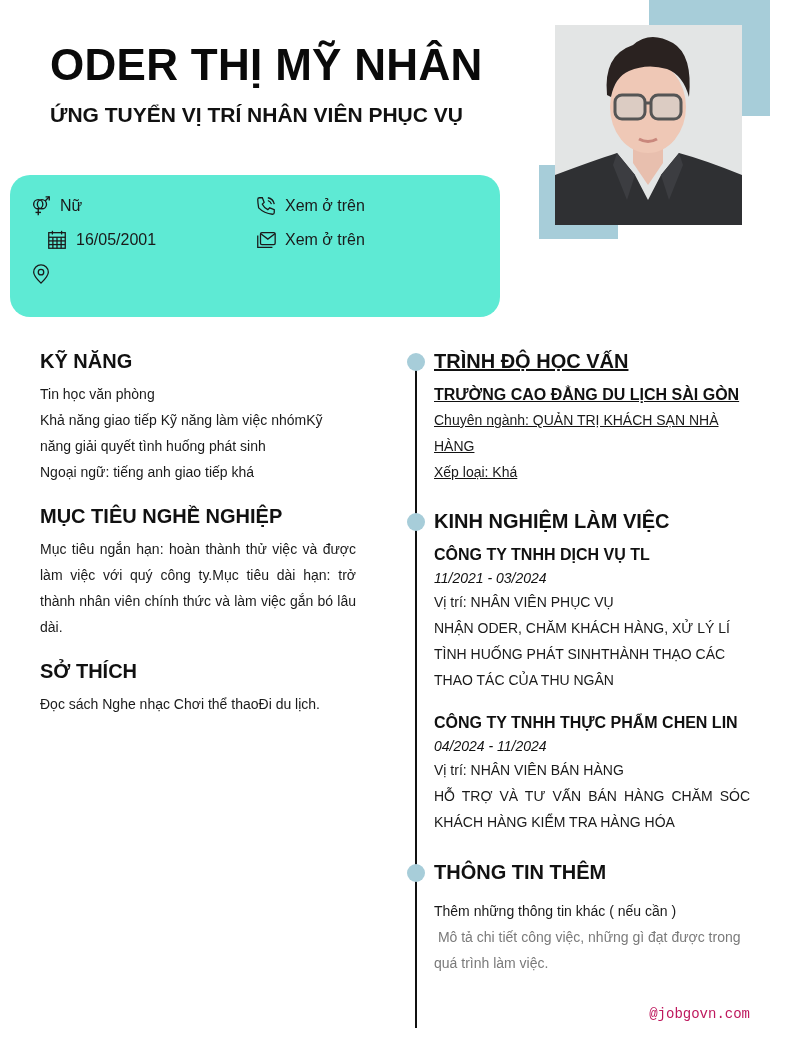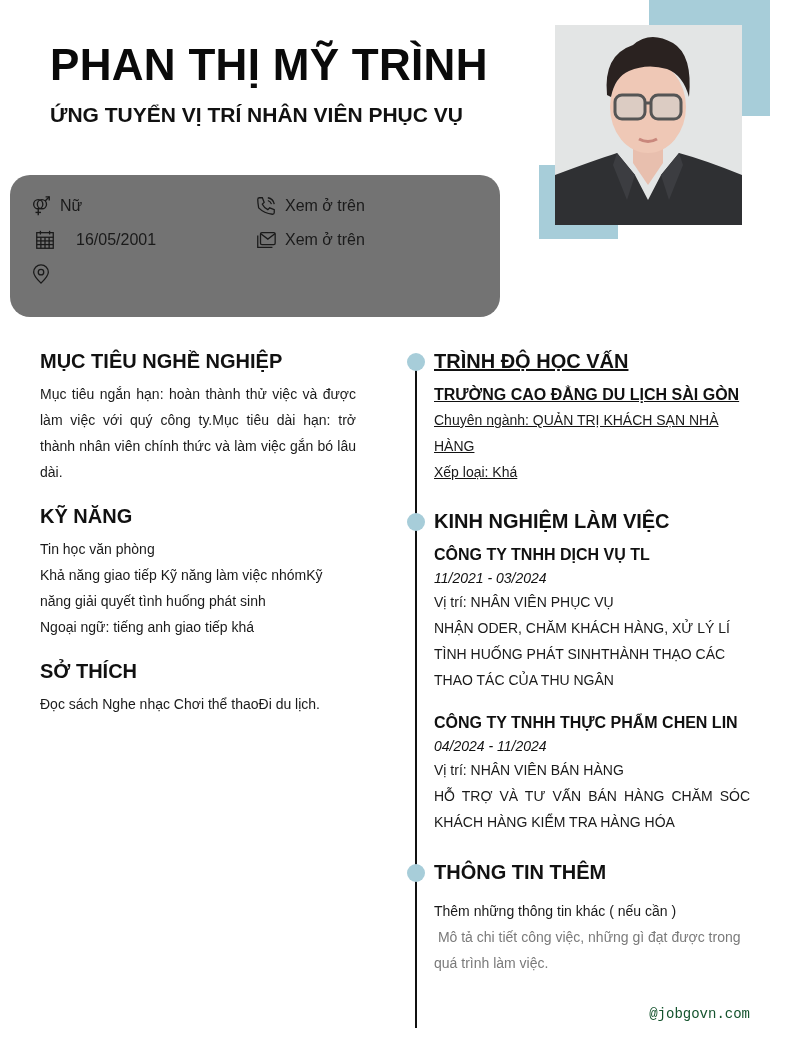--- a/index.html
+++ b/index.html
@@ -9,21 +9,21 @@
   .name { position: absolute; left: 50px; top: 40px; font-size: 44px; font-weight: 700; letter-spacing: 0.3px; color: #0a0a0a; white-space: nowrap; }
   .role { position: absolute; left: 50px; top: 103px; font-size: 21px; font-weight: 700; color: #111; white-space: nowrap; }
 
   
   .deco-top { position: absolute; left: 649px; top: 0; width: 121px; height: 116px; background: #a7cdd9; }
   .deco-bottom { position: absolute; left: 539px; top: 165px; width: 79px; height: 74px; background: #a7cdd9; }
   .photo { position: absolute; left: 555px; top: 25px; width: 187px; height: 200px; overflow: hidden; background: #e4e6e6; }
   .photo svg { display: block; }
 
   
-  .contact { position: absolute; left: 10px; top: 175px; width: 490px; height: 142px; background: #737373; border-radius: 20px; }
+  .contact { position: absolute; left: 10px; top: 175px; width: 490px; height: 142px; background: #5eead4; border-radius: 20px; }
   .ci { position: absolute; display: flex; align-items: center; font-size: 16px; color: #1a1a1a; white-space: nowrap; }
   .ci .ic { width: 22px; height: 22px; margin-right: 8px; display: inline-flex; align-items: center; justify-content: center; }
   .ci .ic svg { width: 22px; height: 22px; }
 
   
   .lcol { position: absolute; left: 40px; top: 350px; width: 316px; }
   .h2 { font-size: 20px; font-weight: 700; color: #111; margin-bottom: 8px; white-space: nowrap; }
   .p { font-size: 14px; line-height: 26px; color: #1a1a1a; }
   .justify { text-align: justify; }
   .lsec { margin-bottom: 20px; }
@@ -31,26 +31,26 @@
   
   .tline { position: absolute; left: 415px; top: 362px; width: 1.5px; height: 666px; background: #111; }
   .dot { position: absolute; left: 407px; width: 18px; height: 18px; border-radius: 50%; background: #a7cdd9; }
 
   .rsec { position: absolute; left: 434px; width: 316px; }
   .rsec .h2 { margin-bottom: 12px; }
   .sub { font-size: 16px; font-weight: 700; color: #111; line-height: 20px; margin-bottom: 2px; white-space: nowrap; }
   .date { font-size: 14px; font-style: italic; color: #111; line-height: 22px; }
   .gray { color: #7a7a7a; }
 
-  .footer { position: absolute; right: 40px; top: 1006px; font-family: "Liberation Mono", "DejaVu Sans Mono", monospace; font-size: 14px; color: #14532d; }
+  .footer { position: absolute; right: 40px; top: 1006px; font-family: "Liberation Mono", "DejaVu Sans Mono", monospace; font-size: 14px; color: #be185d; }
 </style>
 </head>
 <body>
 
-<div class="name">PHAN THỊ MỸ TRÌNH</div>
+<div class="name">ODER THỊ MỸ NHÂN</div>
 <div class="role">ỨNG TUYỂN VỊ TRÍ NHÂN VIÊN PHỤC VỤ</div>
 
 <div class="deco-top"></div>
 <div class="deco-bottom"></div>
 <div class="photo" title="Ảnh đại diện">
   <svg width="187" height="200" viewBox="0 0 187 200">
     <rect width="187" height="200" fill="#e3e5e5"></rect>
 
     <path d="M0 150 Q40 135 62 128 L80 150 L93 175 L106 150 L124 128 Q150 135 187 150 L187 200 L0 200 Z" fill="#2f3033"></path>
     <path d="M62 128 L80 150 L72 175 L58 140 Z" fill="#3c3d41"></path>
@@ -87,21 +87,21 @@
   <div class="ci" style="left:245px; top:20px;">
     <span class="ic">
       <svg viewBox="0 0 24 24" fill="none" stroke="#1a1a1a" stroke-width="1.4">
         <path d="M5 3 L8 3 L10 8 L8 10 Q10 14 14 16 L16 14 L21 16 L21 19 Q21 21 19 21 Q10 20 4 14 Q3 8 3 5 Q3 3 5 3 Z"></path>
         <path d="M14 3 Q20 4 21 10"></path>
           <path d="M14 6 Q17 7 18 10"></path>
       </svg>
     </span>
     <span>Xem ở trên</span>
   </div>
-  <div class="ci" style="left:24px; top:54px;gap:12px;">
+  <div class="ci" style="left:36px; top:54px;">
     <span class="ic">
       <svg viewBox="0 0 24 24" fill="none" stroke="#1a1a1a" stroke-width="1.4">
         <rect x="3" y="4" width="18" height="17"></rect>
         <line x1="3" y1="9" x2="21" y2="9"></line>
         <line x1="7" y1="2" x2="7" y2="6"></line>
           <line x1="17" y1="2" x2="17" y2="6"></line>
         <line x1="3" y1="13" x2="21" y2="13"></line>
           <line x1="3" y1="17" x2="21" y2="17"></line>
         <line x1="7.5" y1="9" x2="7.5" y2="21"></line>
           <line x1="12" y1="9" x2="12" y2="21"></line>
@@ -125,28 +125,28 @@
       <svg viewBox="0 0 24 24" fill="none" stroke="#1a1a1a" stroke-width="1.4">
         <path d="M12 22 Q4 14 4 10 A8 8 0 0 1 20 10 Q20 14 12 22 Z"></path>
         <circle cx="12" cy="10" r="3"></circle>
       </svg>
     </span>
   </div>
 </div>
 
 <div class="lcol">
   <div class="lsec">
-    <div class="h2">MỤC TIÊU NGHỀ NGHIỆP</div>
-    <div class="p justify">Mục tiêu ngắn hạn: hoàn thành thử việc và được làm việc với quý công ty.Mục tiêu dài hạn: trở thành nhân viên chính thức và làm việc gắn bó lâu dài.</div>
-  </div>
-  <div class="lsec">
     <div class="h2">KỸ NĂNG</div>
     <div class="p">Tin học văn phòng</div>
     <div class="p">Khả năng giao tiếp Kỹ năng làm việc nhómKỹ năng giải quyết tình huống phát sinh</div>
     <div class="p">Ngoại ngữ: tiếng anh giao tiếp khá</div>
+  </div>
+  <div class="lsec">
+    <div class="h2">MỤC TIÊU NGHỀ NGHIỆP</div>
+    <div class="p justify">Mục tiêu ngắn hạn: hoàn thành thử việc và được làm việc với quý công ty.Mục tiêu dài hạn: trở thành nhân viên chính thức và làm việc gắn bó lâu dài.</div>
   </div>
   <div class="lsec">
     <div class="h2">SỞ THÍCH</div>
     <div class="p">Đọc sách Nghe nhạc Chơi thể thaoĐi du lịch.</div>
   </div>
 </div>
 
 <div class="tline"></div>
 <div class="dot" style="top:353px;"></div>
 <div class="dot" style="top:513px;"></div>

